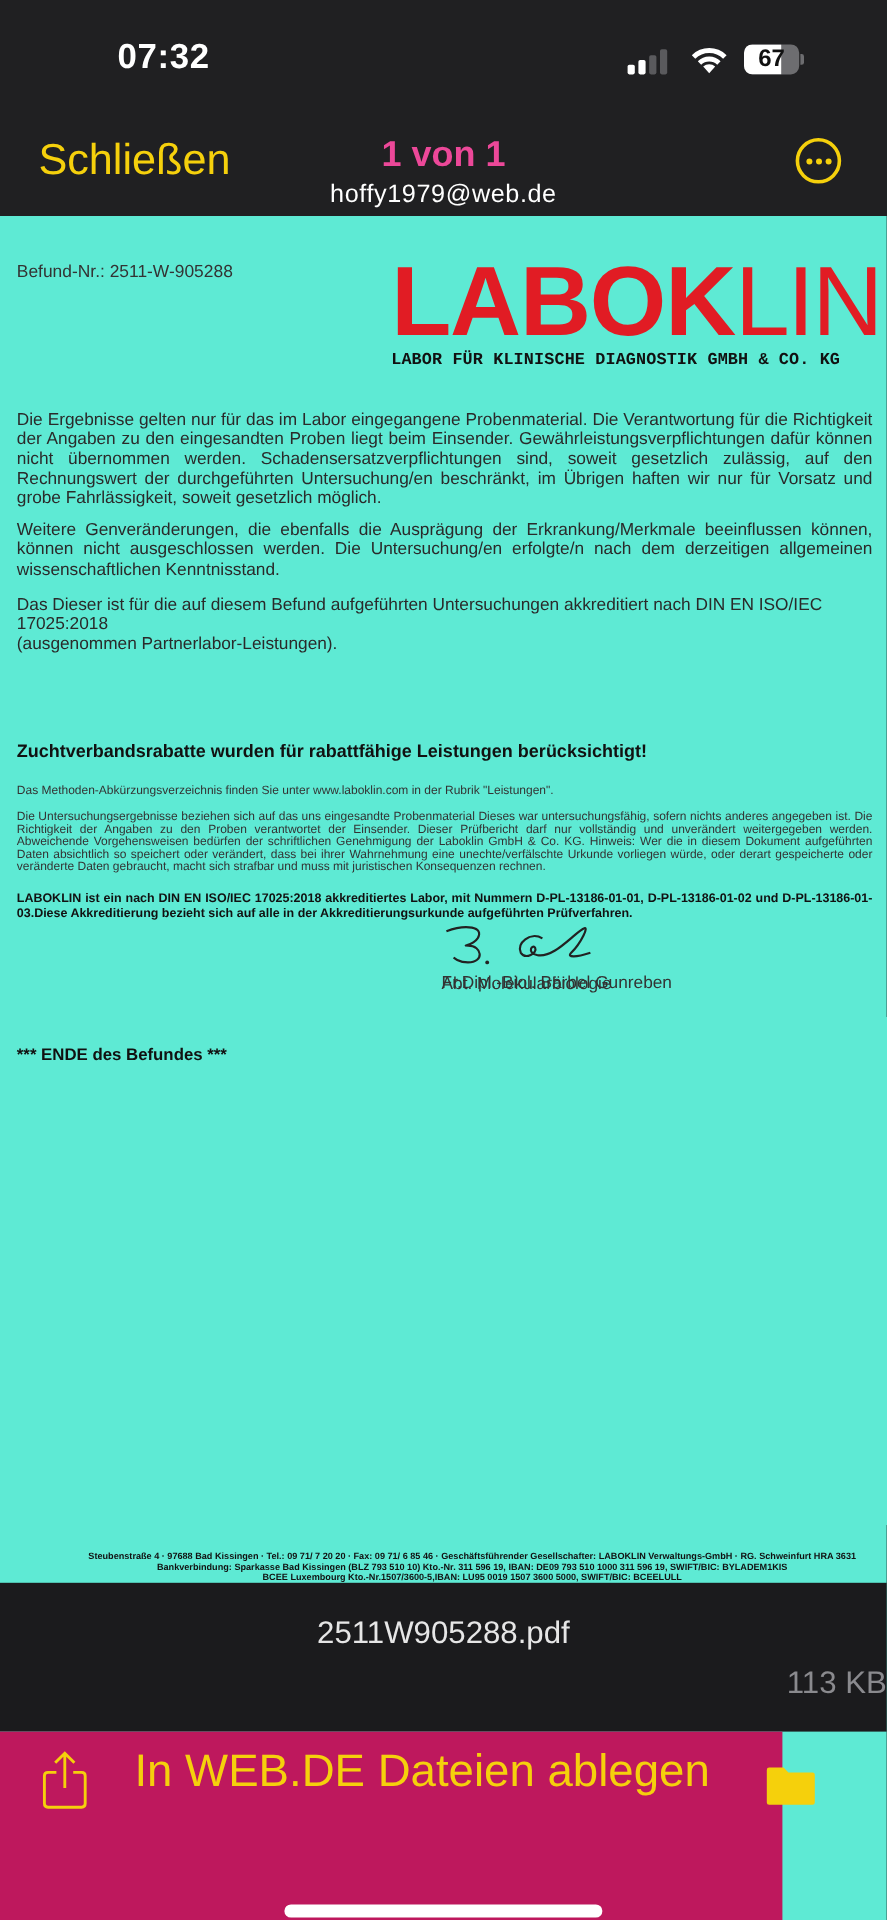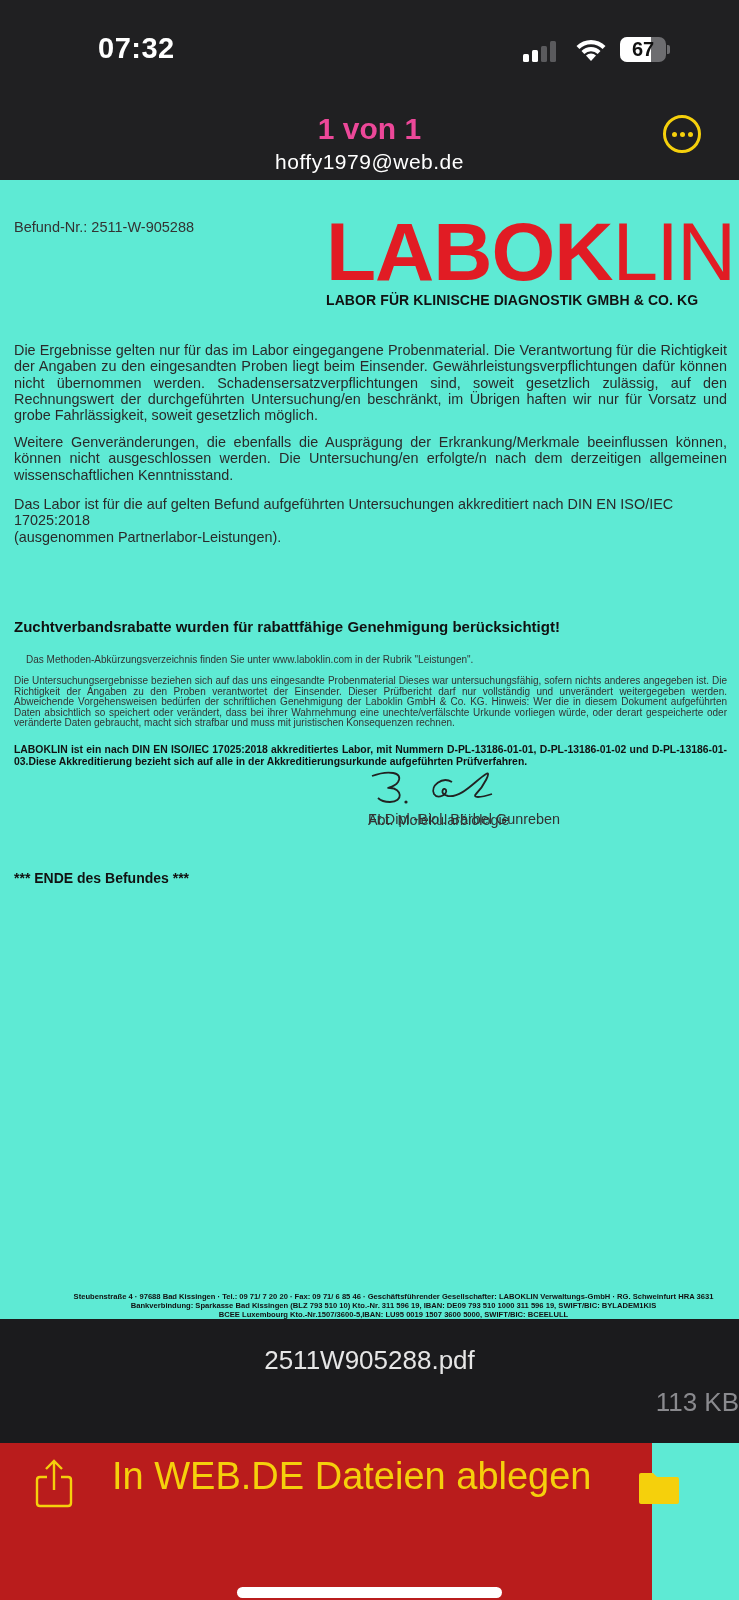--- a/index.html
+++ b/index.html
@@ -25,46 +25,46 @@
   .nav-subtitle { position: absolute; left: 0; width: 739px; top: 50px; text-align: center; color: #fff; font-size: 21px; letter-spacing: 0.5px; }
   .more-button { position: absolute; left: 663px; top: 15px; width: 38px; height: 38px; border: 3px solid #f5d00c; border-radius: 50%; background: none; cursor: pointer; }
   .more-button .dot { position: absolute; top: 14px; width: 5px; height: 5px; background: #f5d00c; border-radius: 50%; }
 
   
   .doc { position: absolute; top: 180px; left: 0; width: 739px; height: 1454px; background: #5eead4; overflow: hidden; color: #222; }
   .doc-number { position: absolute; left: 14px; top: 39px; font-size: 14.5px; color: #333; }
   .logo { position: absolute; left: 326px; top: 38px; width: 402px; }
   .logo-word { color: #e11c24; font-size: 82px; font-weight: bold; line-height: 68px; letter-spacing: -1px; white-space: nowrap; }
   .logo-word .thin { font-weight: normal; letter-spacing: -2px; }
-  .logo-sub { font-size: 14px; font-weight: bold; color: #111; margin-top: 6px; letter-spacing: 0.1px; white-space: nowrap; }
+  .logo-sub { font-size: 14px; font-weight: bold; color: #111; margin-top: 6px; letter-spacing: 0.1px; white-space: nowrap; font-family: Liberation Mono, monospace; }
 
   .para { position: absolute; left: 14px; width: 713px; font-size: 14.4px; line-height: 16.3px; color: #2a2a2a; text-align: justify; }
   .p1 { top: 162px; }
   .p2 { top: 254px; }
   .p3 { top: 316px; text-align: left; }
 
   .rebate { position: absolute; left: 14px; top: 438px; font-size: 15px; font-weight: bold; color: #111; }
-  .methods { position: absolute; left: 26px; top: 474px; font-size: 10px; color: #333; }
+  .methods { position: absolute; left: 14px; top: 474px; font-size: 10px; color: #333; }
   .small-para { position: absolute; left: 14px; top: 496px; width: 713px; font-size: 10px; line-height: 10.6px; color: #333; text-align: justify; }
   .accred { position: absolute; left: 14px; top: 564px; width: 713px; font-size: 10.4px; line-height: 11.6px; font-weight: bold; color: #111; text-align: justify; }
 
   .signature { position: absolute; left: 368px; top: 588px; width: 140px; height: 40px; }
   .signer-name { position: absolute; left: 368px; top: 631px; font-size: 14.4px; color: #333; }
   .signer-dept { position: absolute; left: 368px; top: 632px; font-size: 14.4px; color: #333; }
   .end-note { position: absolute; left: 14px; top: 690px; font-size: 14px; font-weight: bold; color: #111; }
 
   .footer { position: absolute; left: 0; width: 739px; top: 1112px; text-align: center; font-size: 7.6px; line-height: 9px; font-weight: bold; color: #111; white-space: nowrap; padding-left: 48px; }
 
   
   .file-info { position: absolute; top: 1319px; left: 0; width: 739px; height: 124px; background: #1b1b1d; }
   .file-name { position: absolute; top: 26px; left: 0; width: 739px; text-align: center; color: #e6e6e6; font-size: 26px; }
   .file-size { position: absolute; top: 68px; left: 0; width: 739px; text-align: right; color: #8a8a8e; font-size: 26px; }
 
   
-  .toolbar { position: absolute; top: 1443px; left: 0; width: 652px; height: 157px; background: #b91c1c; }
+  .toolbar { position: absolute; top: 1443px; left: 0; width: 652px; height: 157px; background: #be185d; }
   .share-button { position: absolute; left: 34px; top: 14px; width: 40px; height: 52px; background: none; border: none; cursor: pointer; }
   .save-button { position: absolute; left: 112px; top: 12px; color: #f5d00c; font-size: 38px; background: none; border: none; font-family: "Liberation Sans", sans-serif; cursor: pointer; }
   .folder-button { position: absolute; left: 638px; top: 28px; width: 42px; height: 34px; background: none; border: none; cursor: pointer; }
   .home-indicator { position: absolute; left: 237px; top: 144px; width: 265px; height: 11px; border-radius: 6px; background: #fff; }
 </style>
 </head>
 <body>
 
 <div class="status-bar">
   <div class="status-time">07:32</div>
@@ -82,20 +82,21 @@
   <div class="battery">
     <div class="battery-body">
       <div class="battery-fill" style="width:67%;"></div>
       <div class="battery-text">67</div>
     </div>
     <div class="battery-nub"></div>
   </div>
 </div>
 
 <div class="nav-bar">
+  <button class="close-button">Schließen</button>
   <div class="nav-title">1 von 1</div>
   <div class="nav-subtitle">hoffy1979@web.de</div>
   <button class="more-button">
     <span>
       <span class="dot" style="left:6px;"></span>
       <span class="dot" style="left:14px;"></span>
       <span class="dot" style="left:22px;"></span>
     </span>
   </button>
 </div>
@@ -104,25 +105,25 @@
   <div class="doc-number">Befund-Nr.: 2511-W-905288</div>
 
   <div class="logo">
     <div class="logo-word"><span>LABOK</span><span class="thin">LIN</span></div>
     <div class="logo-sub">LABOR FÜR KLINISCHE DIAGNOSTIK GMBH &amp; CO. KG</div>
   </div>
 
   <div class="para p1">Die Ergebnisse gelten nur für das im Labor eingegangene Probenmaterial. Die Verantwortung für die Richtigkeit der Angaben zu den eingesandten Proben liegt beim Einsender. Gewährleistungsverpflichtungen dafür können nicht übernommen werden. Schadensersatzverpflichtungen sind, soweit gesetzlich zulässig, auf den Rechnungswert der durchgeführten Untersuchung/en beschränkt, im Übrigen haften wir nur für Vorsatz und grobe Fahrlässigkeit, soweit gesetzlich möglich.</div>
   <div class="para p2">Weitere Genveränderungen, die ebenfalls die Ausprägung der Erkrankung/Merkmale beeinflussen können, können nicht ausgeschlossen werden. Die Untersuchung/en erfolgte/n nach dem derzeitigen allgemeinen wissenschaftlichen Kenntnisstand.</div>
   <div class="para p3">
-    <div>Das Labor ist für die auf gelten Befund aufgeführten Untersuchungen akkreditiert nach DIN EN ISO/IEC 17025:2018</div>
+    <div>Das Dieser ist für die auf diesem Befund aufgeführten Untersuchungen akkreditiert nach DIN EN ISO/IEC 17025:2018</div>
     <div>(ausgenommen Partnerlabor-Leistungen).</div>
   </div>
 
-  <div class="rebate">Zuchtverbandsrabatte wurden für rabattfähige Genehmigung berücksichtigt!</div>
+  <div class="rebate">Zuchtverbandsrabatte wurden für rabattfähige Leistungen berücksichtigt!</div>
   <div class="methods">Das Methoden-Abkürzungsverzeichnis finden Sie unter www.laboklin.com in der Rubrik "Leistungen".</div>
   <div class="small-para">Die Untersuchungsergebnisse beziehen sich auf das uns eingesandte Probenmaterial Dieses war untersuchungsfähig, sofern nichts anderes angegeben ist. Die Richtigkeit der Angaben zu den Proben verantwortet der Einsender. Dieser Prüfbericht darf nur vollständig und unverändert weitergegeben werden. Abweichende Vorgehensweisen bedürfen der schriftlichen Genehmigung der Laboklin GmbH &amp; Co. KG. Hinweis: Wer die in diesem Dokument aufgeführten Daten absichtlich so speichert oder verändert, dass bei ihrer Wahrnehmung eine unechte/verfälschte Urkunde vorliegen würde, oder derart gespeicherte oder veränderte Daten gebraucht, macht sich strafbar und muss mit juristischen Konsequenzen rechnen.</div>
   <div class="accred">LABOKLIN ist ein nach DIN EN ISO/IEC 17025:2018 akkreditiertes Labor, mit Nummern D-PL-13186-01-01, D-PL-13186-01-02 und D-PL-13186-01-03.Diese Akkreditierung  bezieht sich auf alle in der Akkreditierungsurkunde aufgeführten Prüfverfahren.</div>
 
   <svg class="signature" viewBox="0 0 140 40">
     <path d="M4 8 C20 2 36 4 30 14 C26 20 16 20 22 20 C34 20 36 34 22 34 C14 34 10 30 10 30" fill="none" stroke="#222" stroke-width="1.8"></path>
     <circle cx="38" cy="34" r="1.6" fill="#222"></circle>
     <path d="M84 14 C74 8 62 18 66 26 C70 32 80 26 78 22 C76 18 70 26 80 28 C94 30 108 12 118 6 C124 2 116 18 108 26 C104 30 112 30 124 26" fill="none" stroke="#222" stroke-width="1.8"></path>
   </svg>
   <div class="signer-name">Fr.Dipl.-Biol. Bärbel Gunreben</div>

